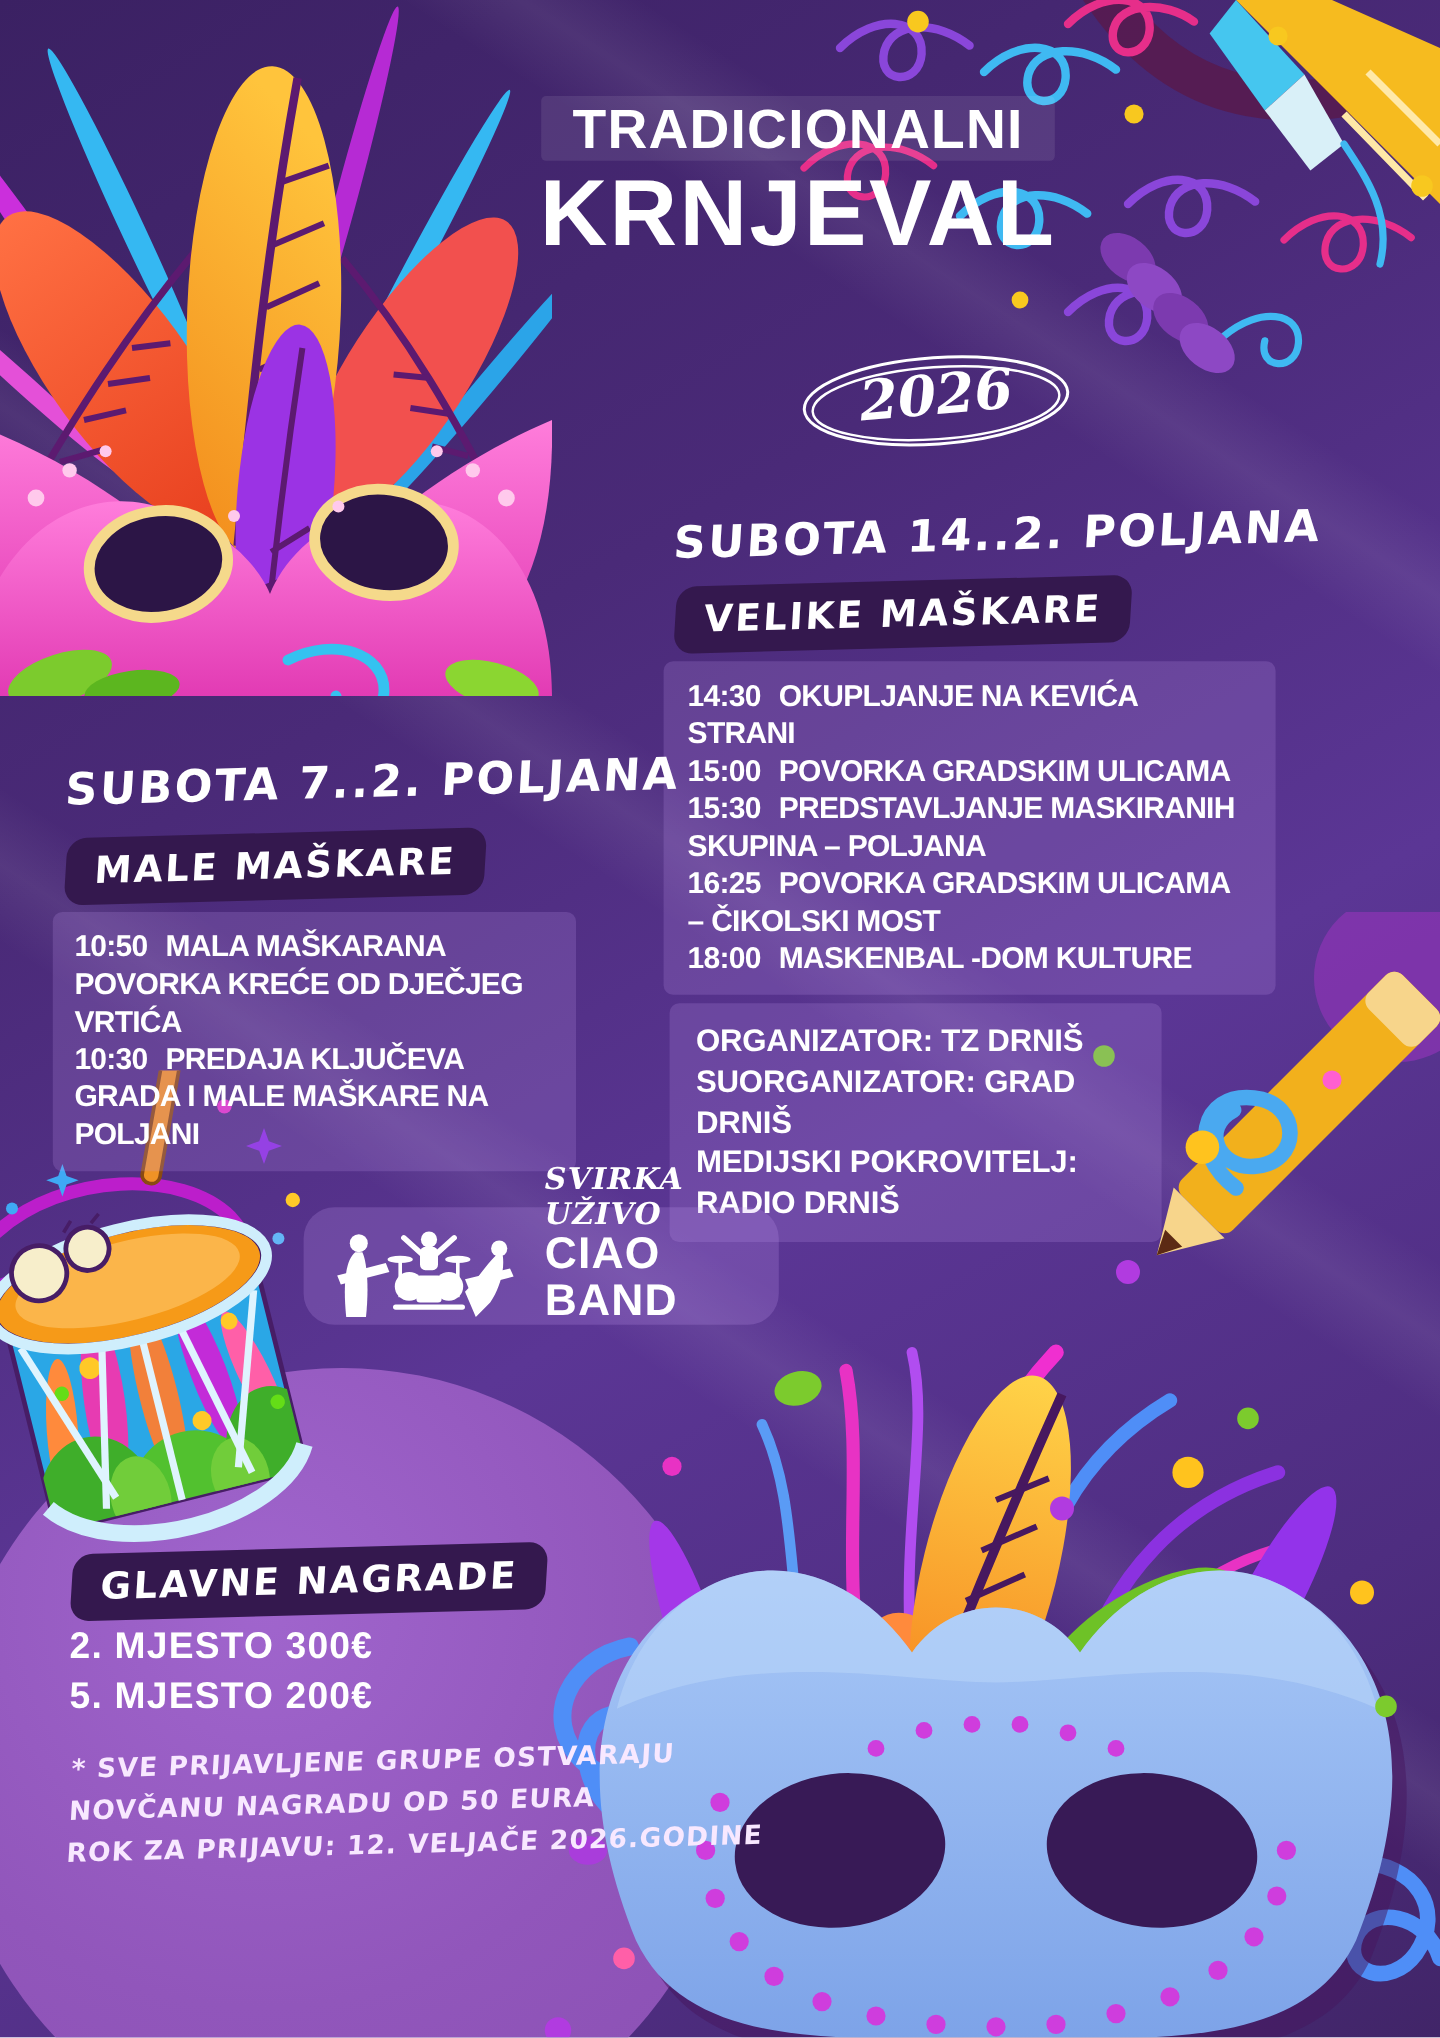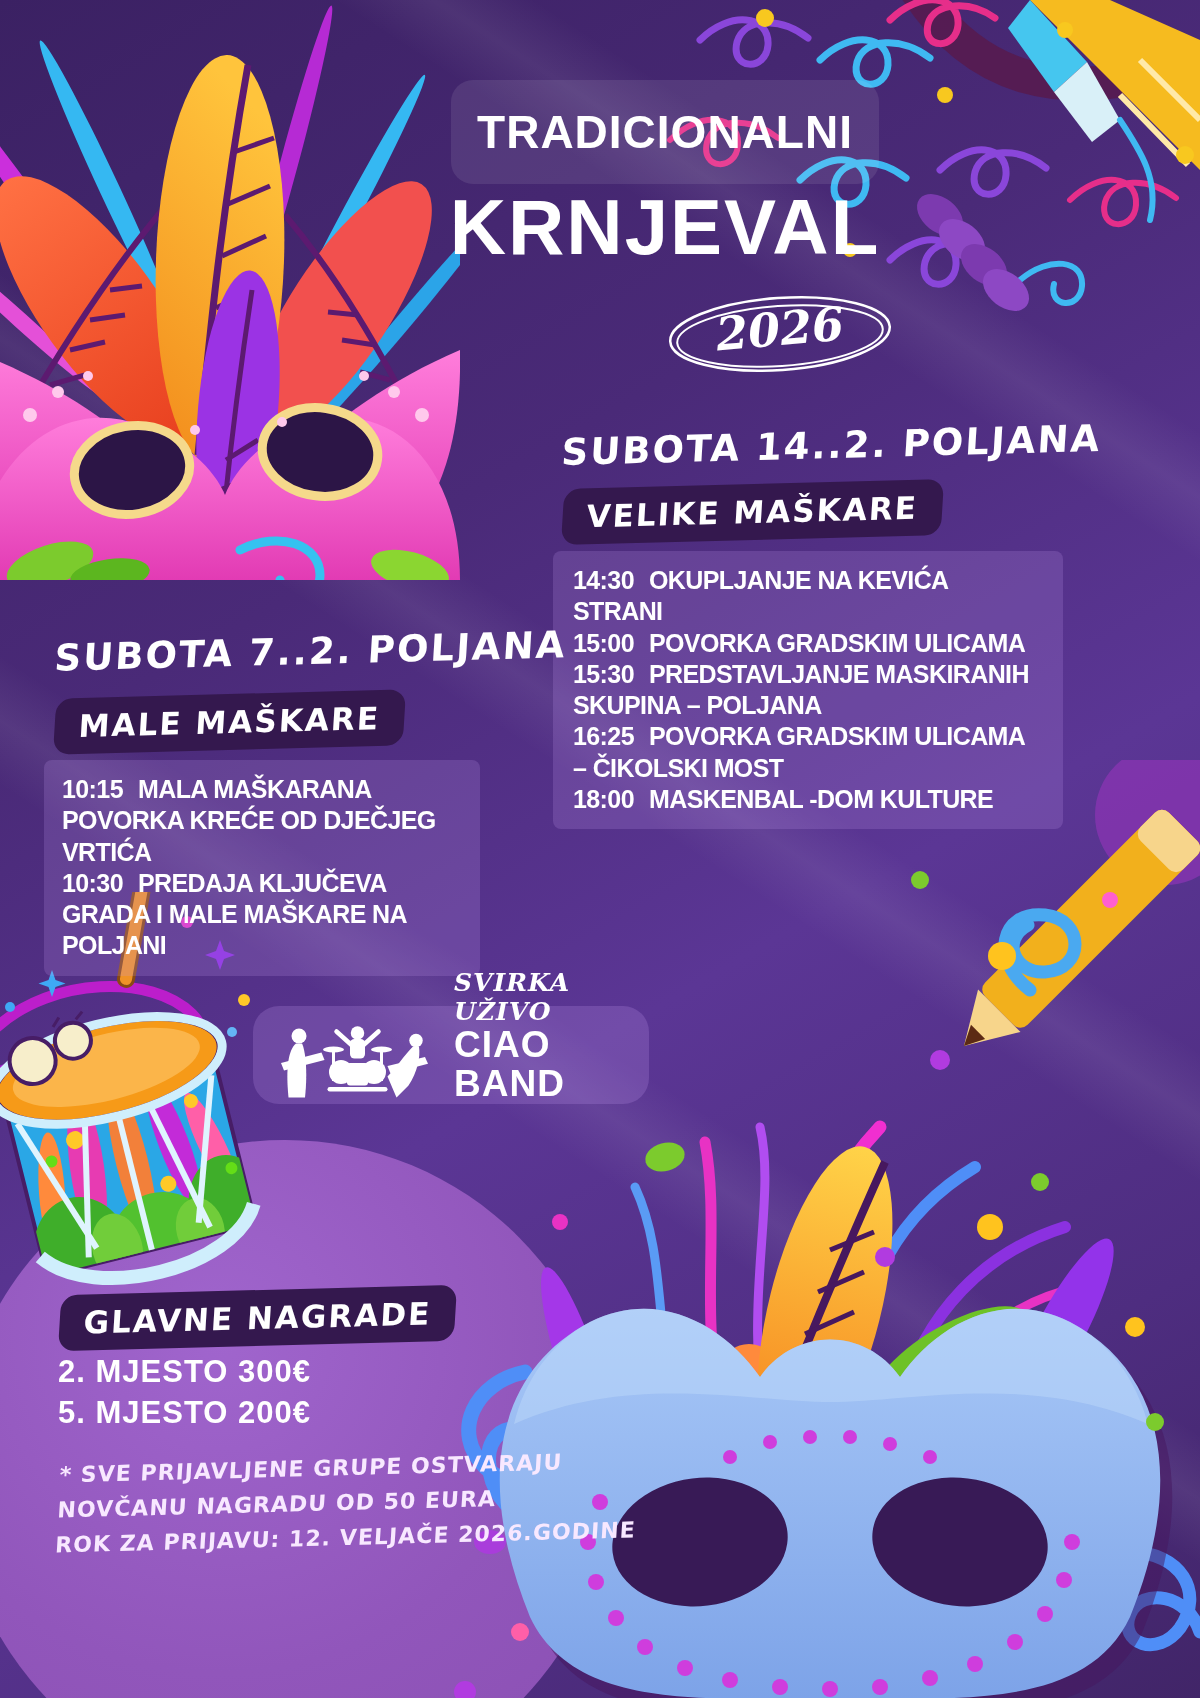--- a/index.html
+++ b/index.html
@@ -12,22 +12,22 @@
   .streak { position:absolute; width:2300px; height:110px; z-index:2; pointer-events:none;
     background: linear-gradient(to bottom, rgba(255,255,255,0), rgba(255,255,255,0.07), rgba(255,255,255,0)); }
   .s1 { left:-400px; top:150px; transform:rotate(33deg); }
   .s2 { left:-600px; top:640px; transform:rotate(33deg); }
   .s3 { left:-450px; top:1120px; transform:rotate(33deg); }
   .deco { position:absolute; pointer-events:none; }
   .z3 { z-index:3; } .z4 { z-index:4; }
 
   
   .title-wrap { position:absolute; left:428px; top:80px; width:474px; text-align:center; z-index:6; }
-  .title-pill { display:inline-block; padding:25px 26px; background:rgba(255,255,255,0.09);
-    border-radius:22px; font-size:46px; font-weight:bold; letter-spacing:1px; }
+  .title-pill { display:inline-block; padding:0 26px; background:rgba(255,255,255,0.09);
+    border-radius:4px; font-size:46px; font-weight:bold; letter-spacing:1px; }
   .title-big { font-size:78px; font-weight:bold; line-height:1.02; letter-spacing:2px; margin-top:4px; }
   .year-badge { position:absolute; left:666px; top:292px; width:228px; height:84px; z-index:6; }
   .year-badge svg { position:absolute; left:0; top:0; }
   .year-badge .yr { position:absolute; left:0; top:10px; width:100%; text-align:center;
     font-family:"DejaVu Serif", serif; font-style:italic; font-weight:bold; font-size:46px;
     transform:rotate(-5deg); }
 
   
   .brush { font-family:"DejaVu Sans", sans-serif; font-weight:bold; transform:skewX(-5deg) rotate(-1.5deg); }
   .script { font-family:"DejaVu Serif", serif; font-style:italic; font-weight:bold; }
@@ -325,24 +325,30 @@
     <p><span class="t">14:30</span><span>OKUPLJANJE NA KEVIĆA STRANI</span></p>
     <p><span class="t">15:00</span><span>POVORKA GRADSKIM ULICAMA</span></p>
     <p><span class="t">15:30</span><span>PREDSTAVLJANJE MASKIRANIH SKUPINA – POLJANA</span></p>
     <p><span class="t">16:25</span><span>POVORKA GRADSKIM ULICAMA – ČIKOLSKI MOST</span></p>
     <p><span class="t">18:00</span><span>MASKENBAL -DOM KULTURE</span></p>
   </div>
 
   <div class="heading h-left brush">SUBOTA 7..2. POLJANA</div>
   <div class="badge b-male brush">MALE MAŠKARE</div>
   <div class="panel p-left">
-    <p><span class="t">10:15</span><span>MALA MAŠKARANA POVORKA KREĆE OD DJEČJEG VRTIĆA</span></p>
+    <p><span class="t">10:50</span><span>MALA MAŠKARANA POVORKA KREĆE OD DJEČJEG VRTIĆA</span></p>
     <p><span class="t">10:30</span><span>PREDAJA KLJUČEVA GRADA I MALE MAŠKARE NA POLJANI</span></p>
   </div>
 
+  <div class="panel p-org">
+    <p>ORGANIZATOR: TZ DRNIŠ</p>
+    <p>SUORGANIZATOR: GRAD DRNIŠ</p>
+    <p>MEDIJSKI POKROVITELJ:</p>
+    <p>RADIO DRNIŠ</p>
+  </div>
 
   <div class="band-pill">
     <svg width="165" height="82" viewBox="0 0 220 104" fill="#ffffff">
       <circle cx="32" cy="16" r="10"></circle>
       <path d="M28,26 C18,34 14,58 18,98 L40,98 C44,60 40,34 36,26 Z"></path>
       <polygon points="8,52 62,38 66,48 12,62"></polygon>
       <circle cx="110" cy="12" r="9"></circle>
       <rect x="100" y="20" width="20" height="26" rx="6"></rect>
       <path d="M102,28 L82,10 M118,28 L138,10" stroke="#ffffff" stroke-width="6" stroke-linecap="round" fill="none"></path>
       <ellipse cx="78" cy="34" rx="14" ry="4"></ellipse>

